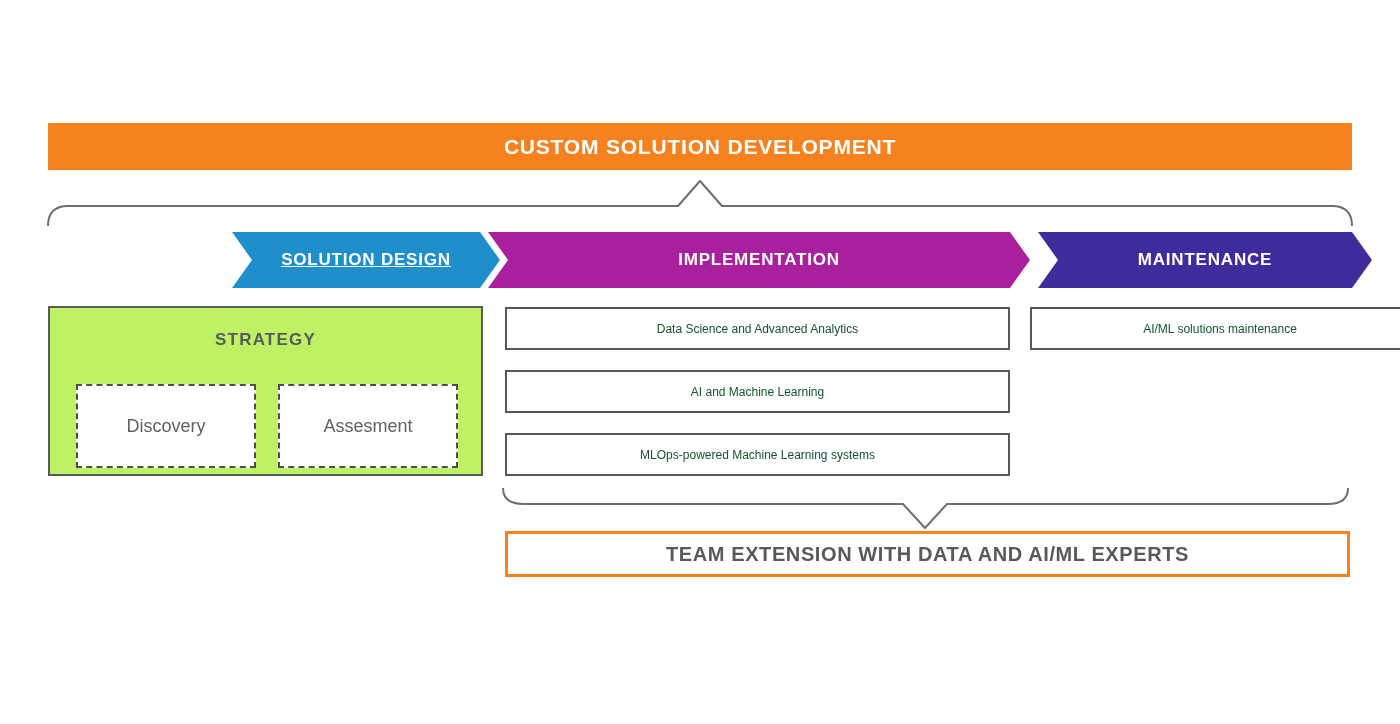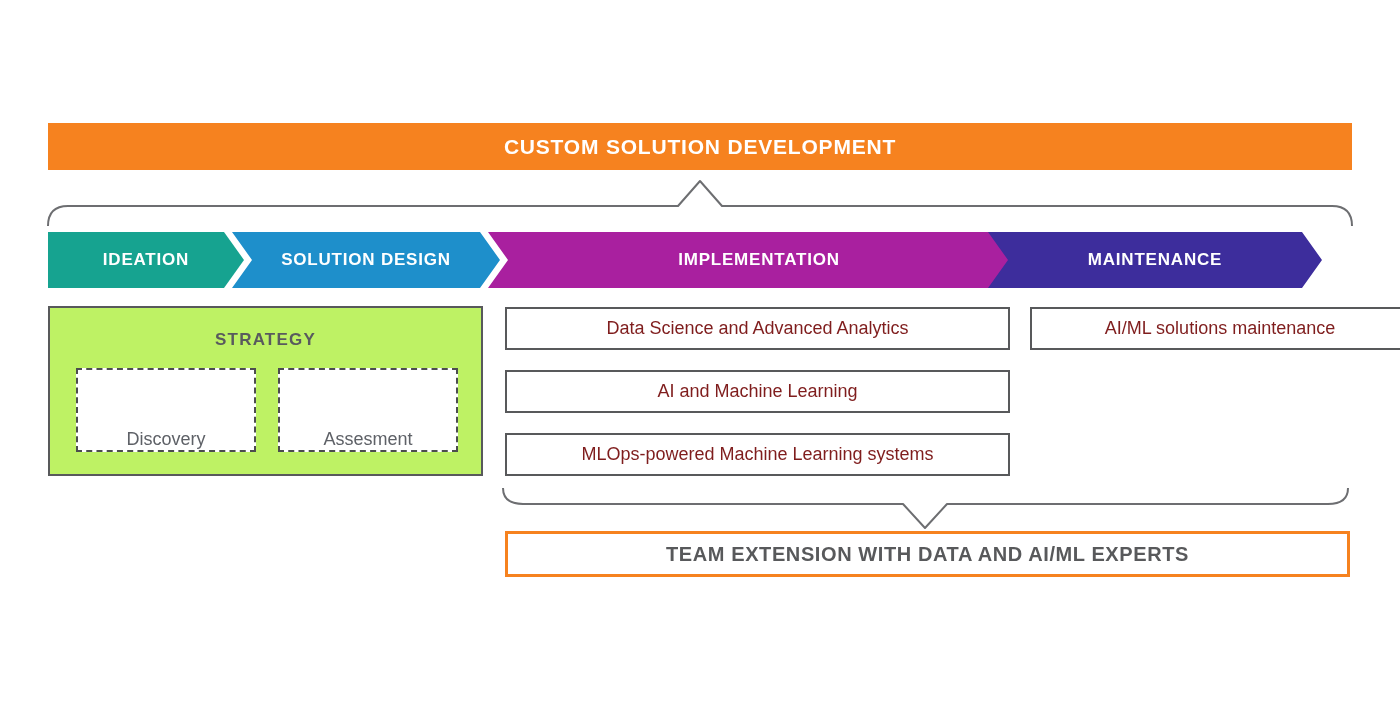--- a/index.html
+++ b/index.html
@@ -50,58 +50,58 @@
     color: #ffffff; font-weight: bold; font-size: 17px;
     letter-spacing: 0.8px;
   }
   .stage.first {
     clip-path: polygon(0 0, calc(100% - 20px) 0, 100% 50%, calc(100% - 20px) 100%, 0 100%);
   }
   .stage.notched {
     clip-path: polygon(0 0, calc(100% - 20px) 0, 100% 50%, calc(100% - 20px) 100%, 0 100%, 20px 50%);
   }
   .stage-ideation       { left: 48px;   width: 196px; background: #16A390; }
-  .stage-solution       { left: 232px;  width: 268px; background: #1E8FCB; }
+  .stage-solution       { left: 232px;  width: 268px; background: #1E8FCB; text-decoration: underline; }
   .stage-implementation { left: 488px;  width: 542px; background: #A9209F; }
-  .stage-maintenance    { left: 988px; width: 334px; background: #3D2D9C; text-align: center; }
+  .stage-maintenance    { left: 1038px; width: 334px; background: #3D2D9C; text-align: center; }
 
   
   .strategy-panel {
     position: absolute;
     left: 48px; top: 306px;
     width: 435px; height: 170px;
     border: 2px solid #58595B;
     background: #bef264;
   }
   .strategy-title {
     position: absolute;
     left: 0; top: 22px; width: 100%;
     text-align: center;
     font-size: 17px; font-weight: bold;
     letter-spacing: 1.2px;
     color: #595A5E;
   }
   .dashed-box {
     position: absolute;
-    top: 60px; height: 84px; width: 180px;
+    top: 76px; height: 84px; width: 180px;
     border: 2px dashed #4C4D4F;
-    display: flex; align-items: flex-end; justify-content: center;
+    display: flex; align-items: center; justify-content: center;
     font-size: 18px; color: #5E6167;
     background: #ffffff;
   }
   .dashed-discovery { left: 26px; }
   .dashed-assesment { left: 228px; }
 
   
   .outline-box {
     position: absolute;
     border: 2px solid #58595B;
     background: #ffffff;
     display: flex; align-items: center; justify-content: center;
-    font-size: 18px; color: #7f1d1d;
+    font-size: 12px; color: #14532d;
   }
   .impl-box   { left: 505px; width: 505px; height: 43px; }
   .impl-box-1 { top: 307px; }
   .impl-box-2 { top: 370px; }
   .impl-box-3 { top: 433px; text-align: right; }
   .maint-box  { left: 1030px; top: 307px; width: 380px; height: 43px; }
 
   
   .footer-box {
     position: absolute;
@@ -125,23 +125,20 @@
 
   <div class="header-bar">
     <span class="title">CUSTOM SOLUTION DEVELOPMENT</span>
   </div>
 
   <svg class="brace-svg" viewBox="0 0 1400 724" xmlns="http://www.w3.org/2000/svg">
     <path d="M 48 226 Q 48 206 68 206 L 678 206 L 700 181 L 722 206 L 1332 206 Q 1352 206 1352 226"></path>
     <path d="M 503 488 Q 503 504 523 504 L 903 504 L 925 528 L 947 504 L 1328 504 Q 1348 504 1348 488"></path>
   </svg>
 
-  <div class="stage first stage-ideation">
-    <span>IDEATION</span>
-  </div>
   <div class="stage notched stage-solution">
     <span>SOLUTION DESIGN</span>
   </div>
   <div class="stage notched stage-implementation">
     <span>IMPLEMENTATION</span>
   </div>
   <div class="stage notched stage-maintenance">
     <span>MAINTENANCE</span>
   </div>
 

